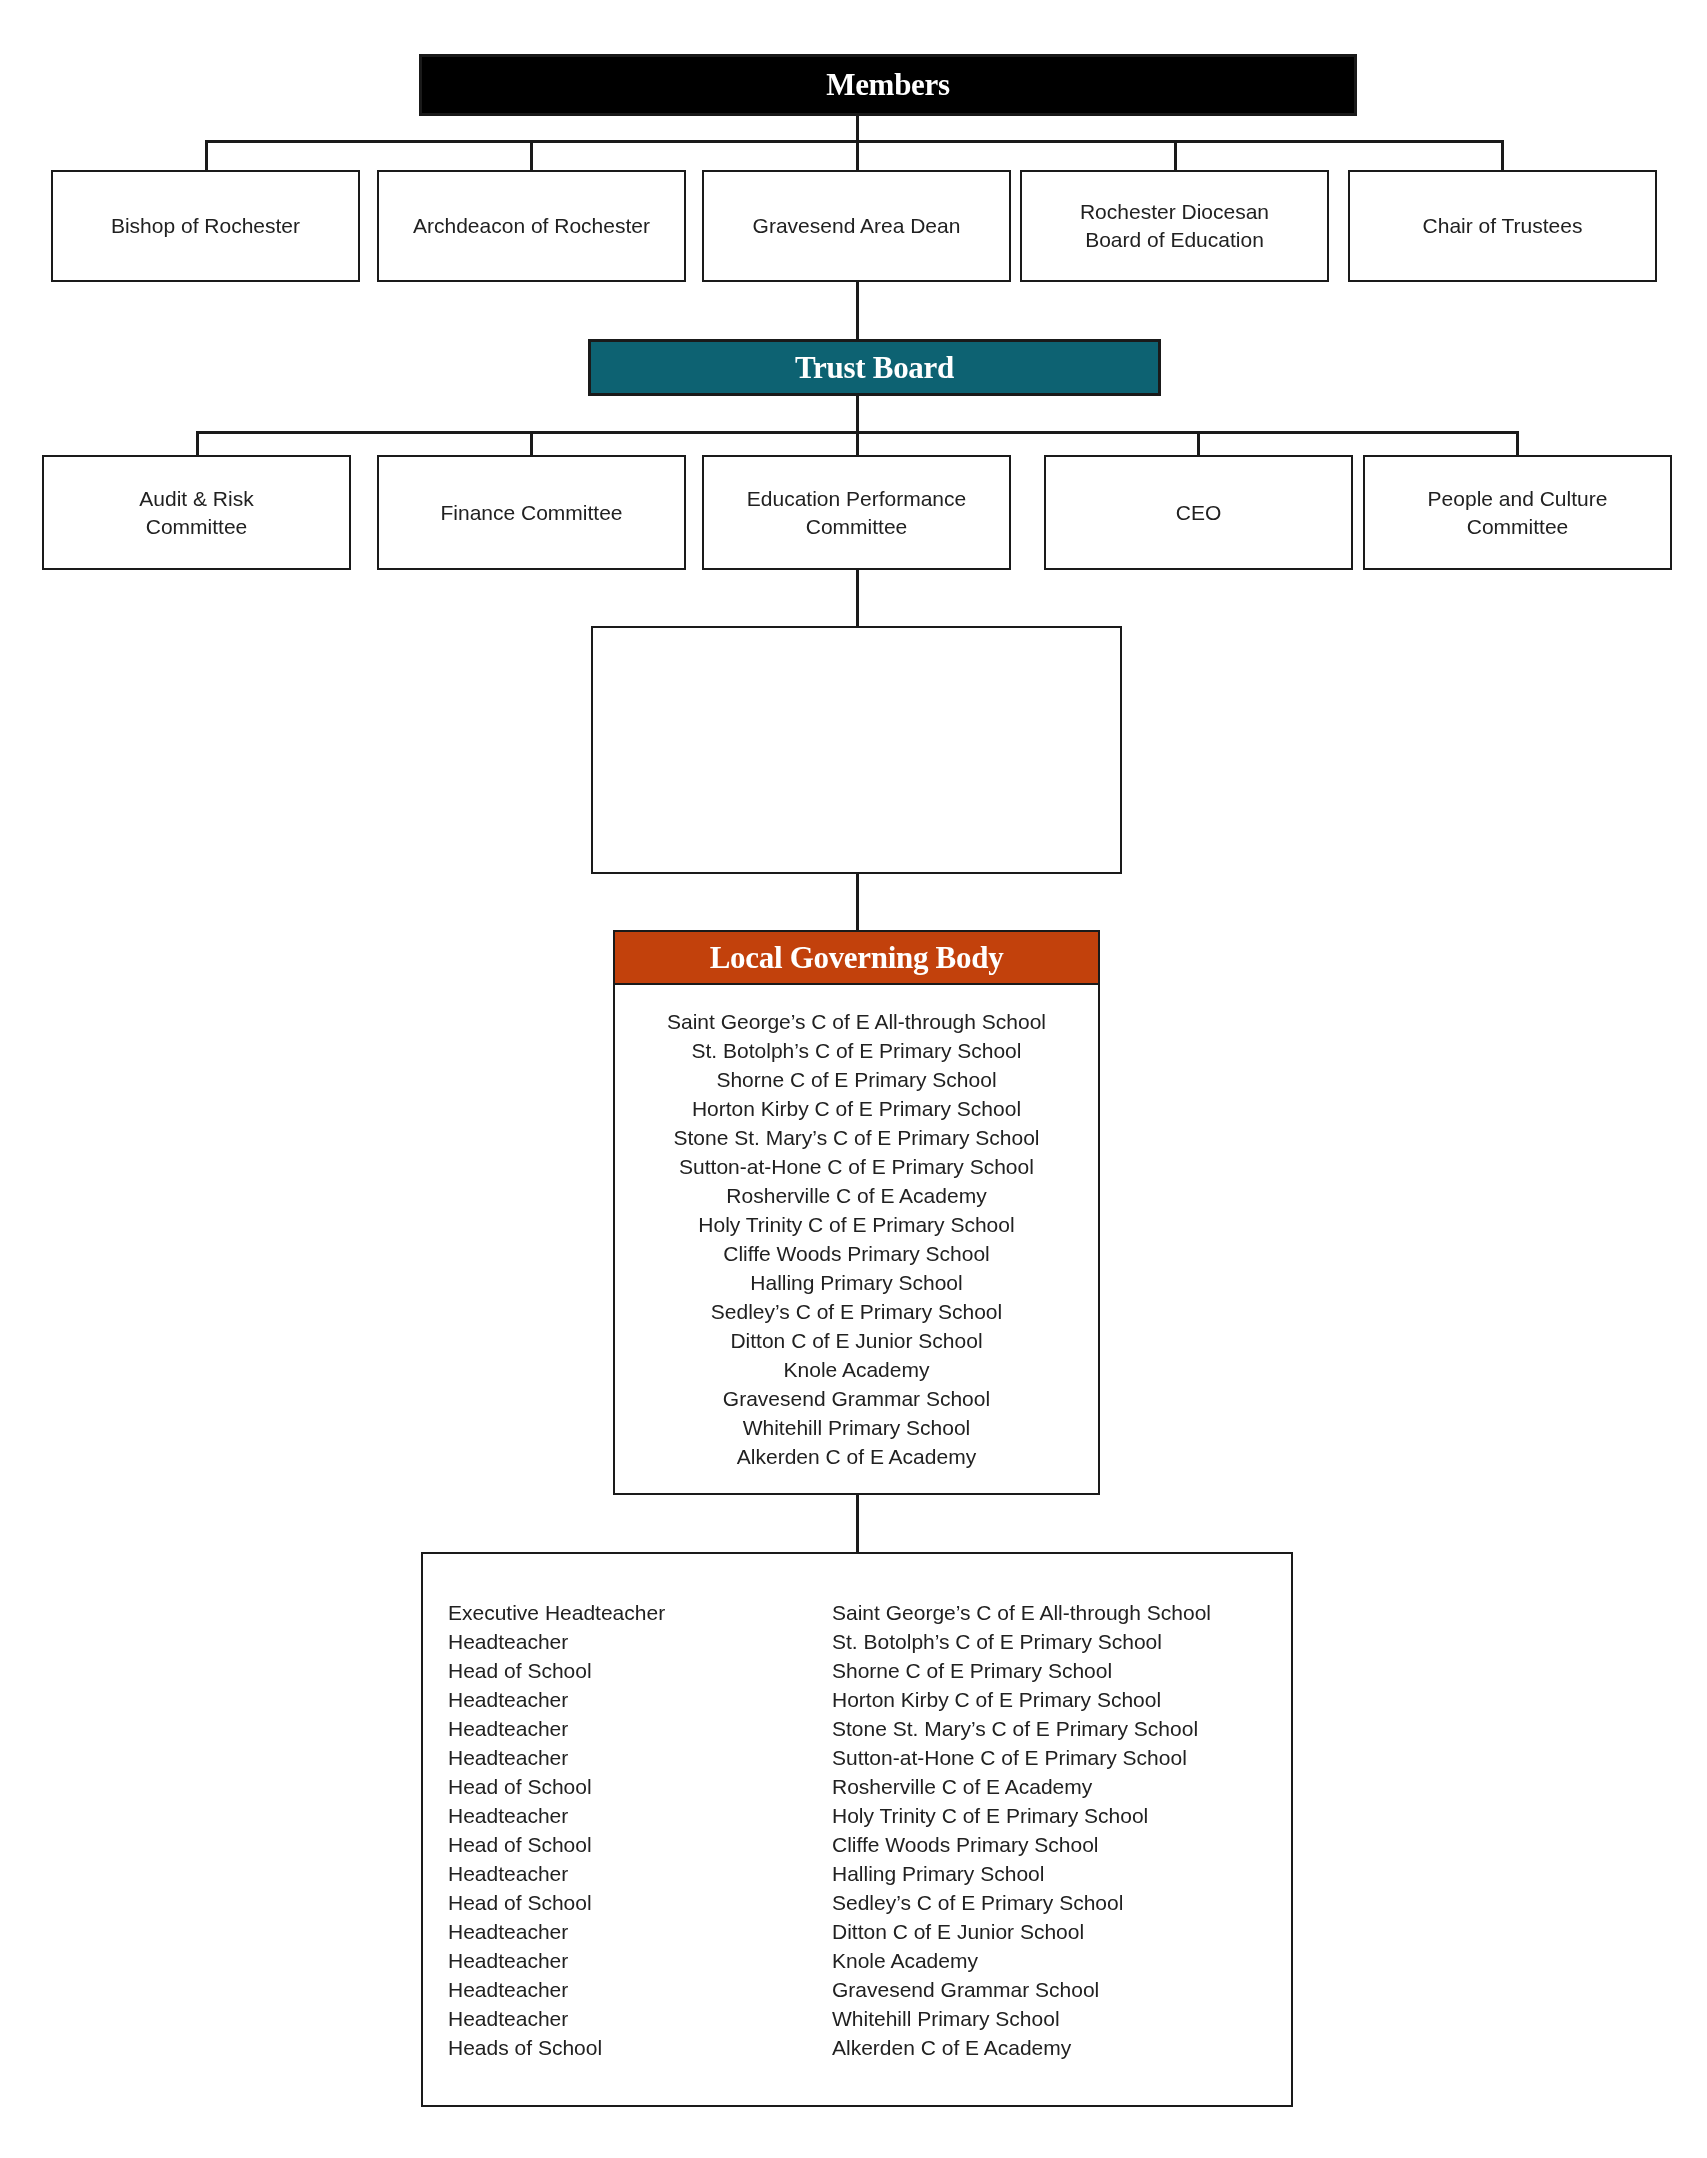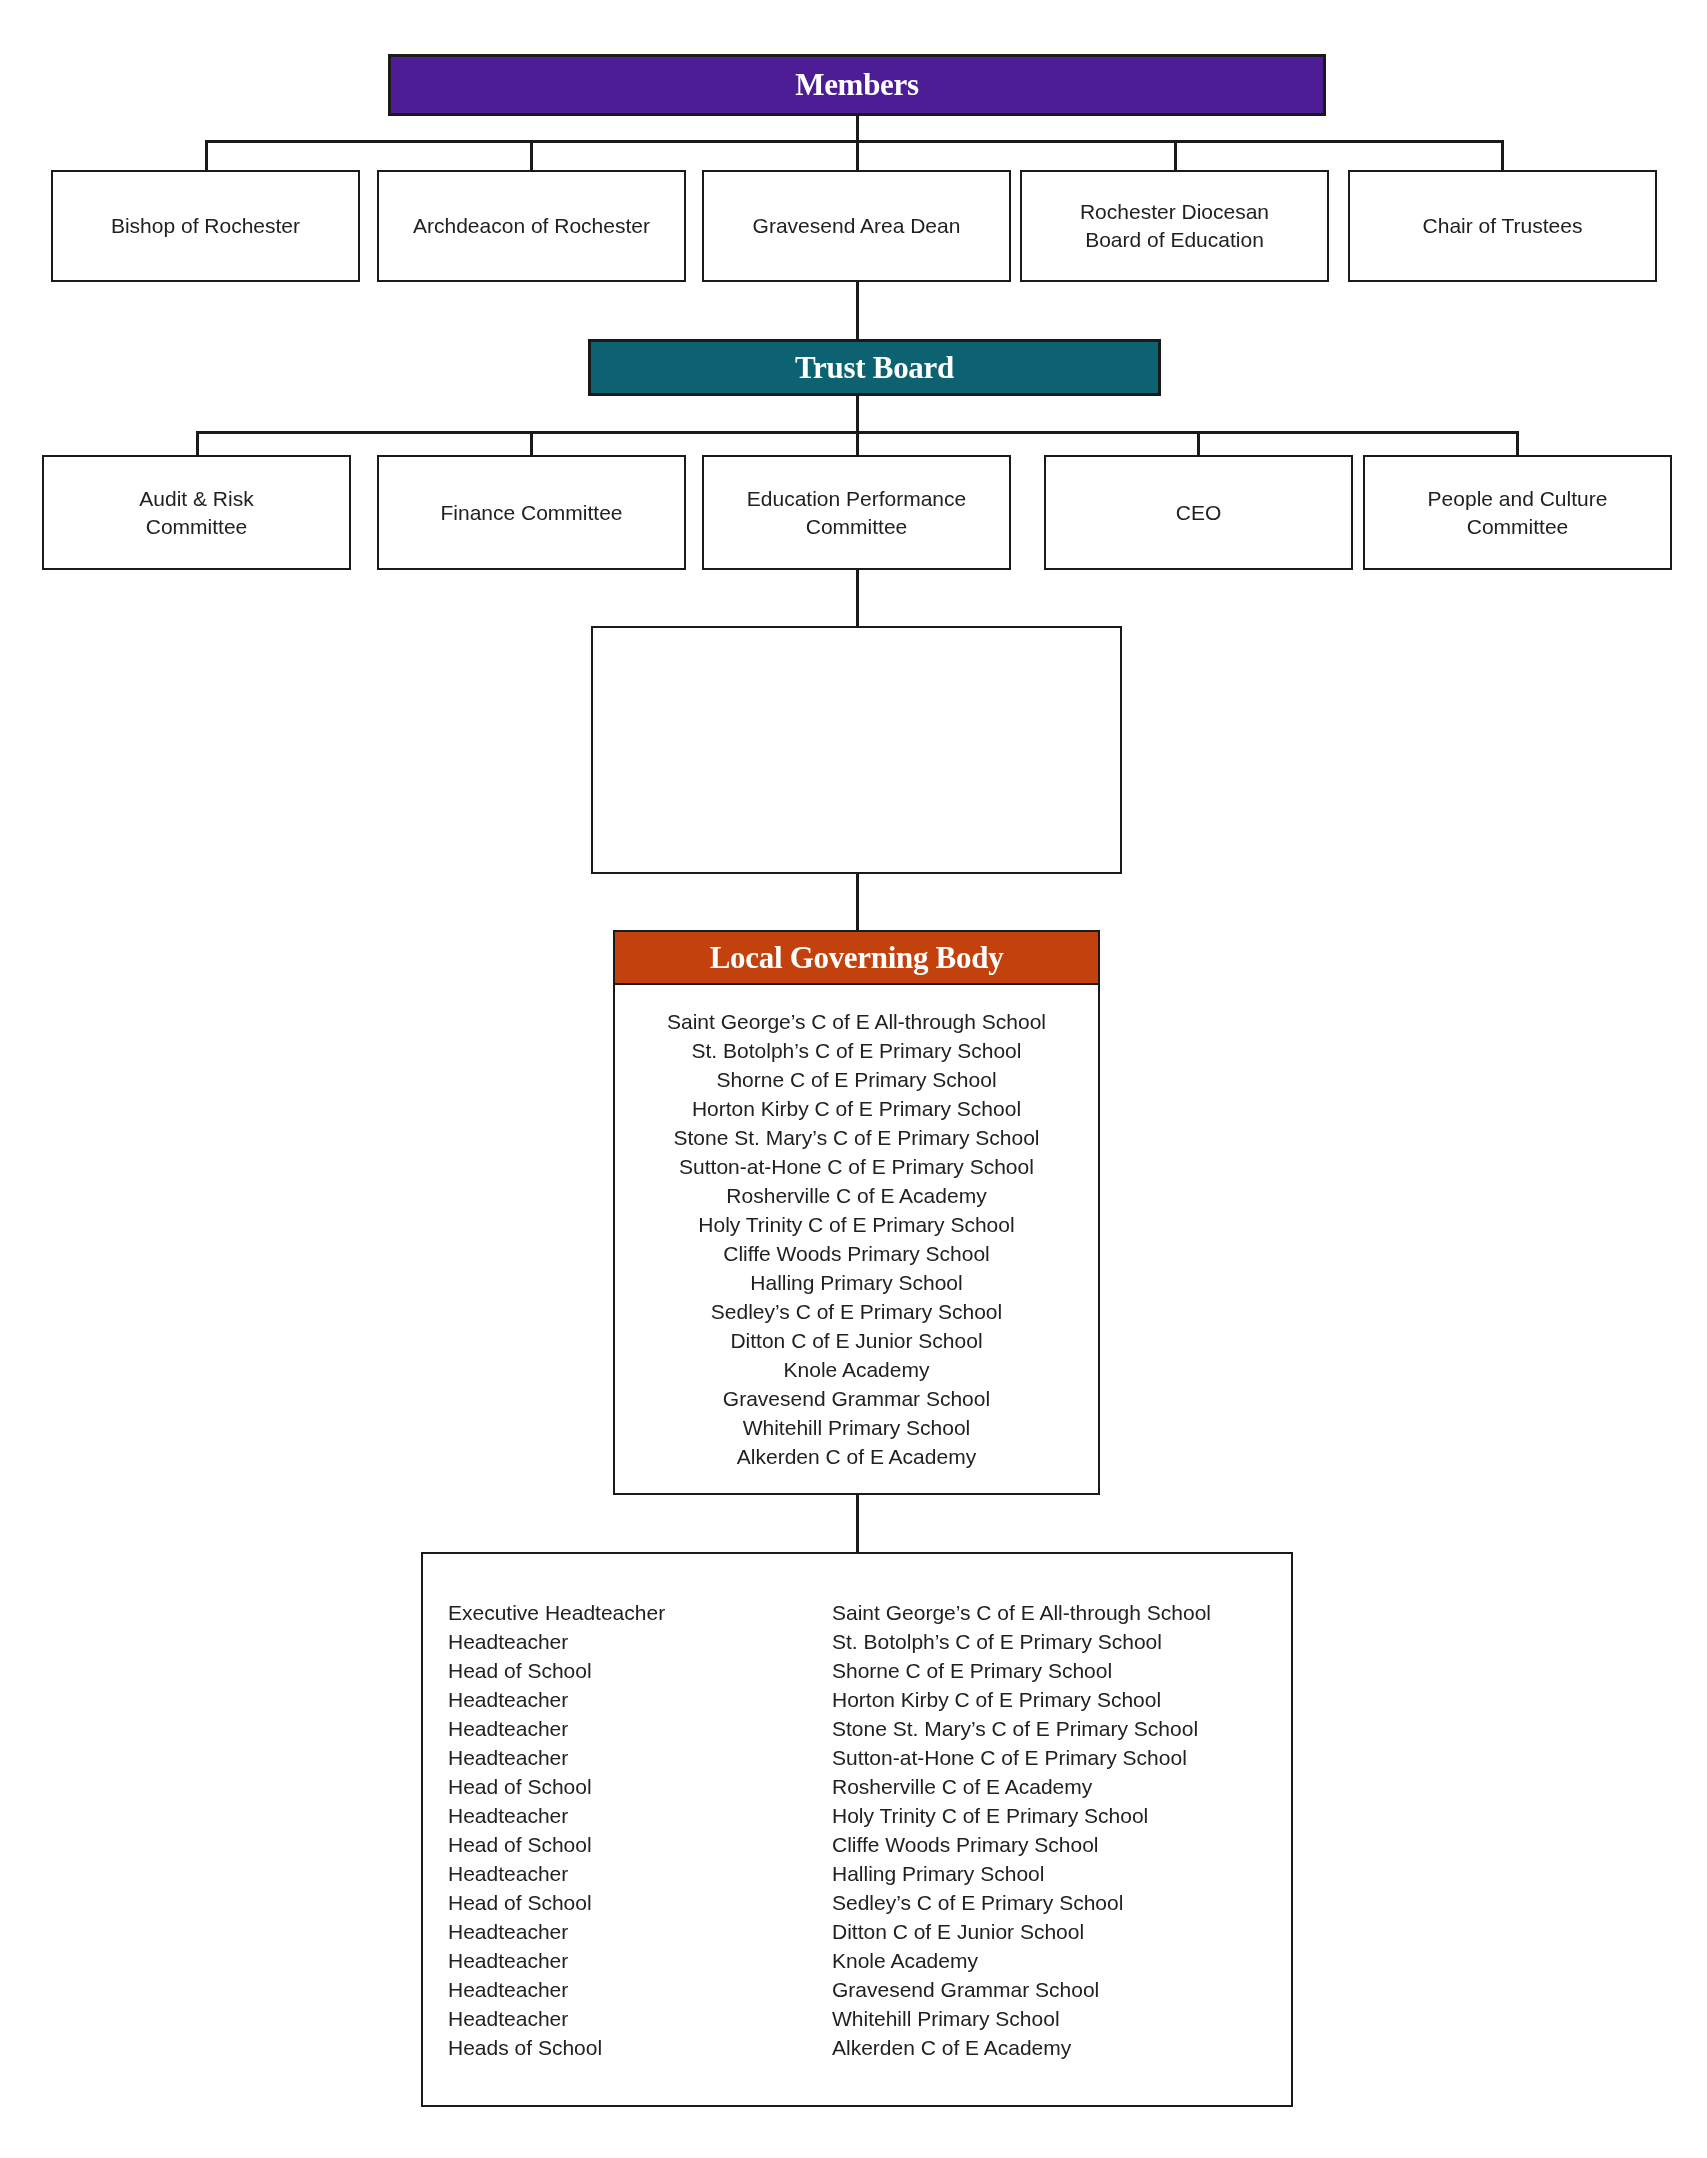--- a/index.html
+++ b/index.html
@@ -64,21 +64,21 @@
   .panel-body {
     flex: 1 1 auto;
     display: flex;
     flex-direction: column;
     align-items: center;
     justify-content: center;
     text-align: center;
     font-size: 21px;
     line-height: 29px;
   }
-  .bg-members { background: #4c1d95; }
+  .bg-members { background: #000000; margin-left: 31px; }
   .bg-trust   { background: #0d6272; }
   .bg-exec    { background: #107186; }
   .bg-lgb     { background: #c2410c; }
   .bg-heads   { background: #42a7be; }
 
   .vline, .hline { position: absolute; background: #1a1a1a; }
   .vline { width: 2.5px; }
   .hline { height: 2.5px; }
 
   .centered-list div { line-height: 29px; }

